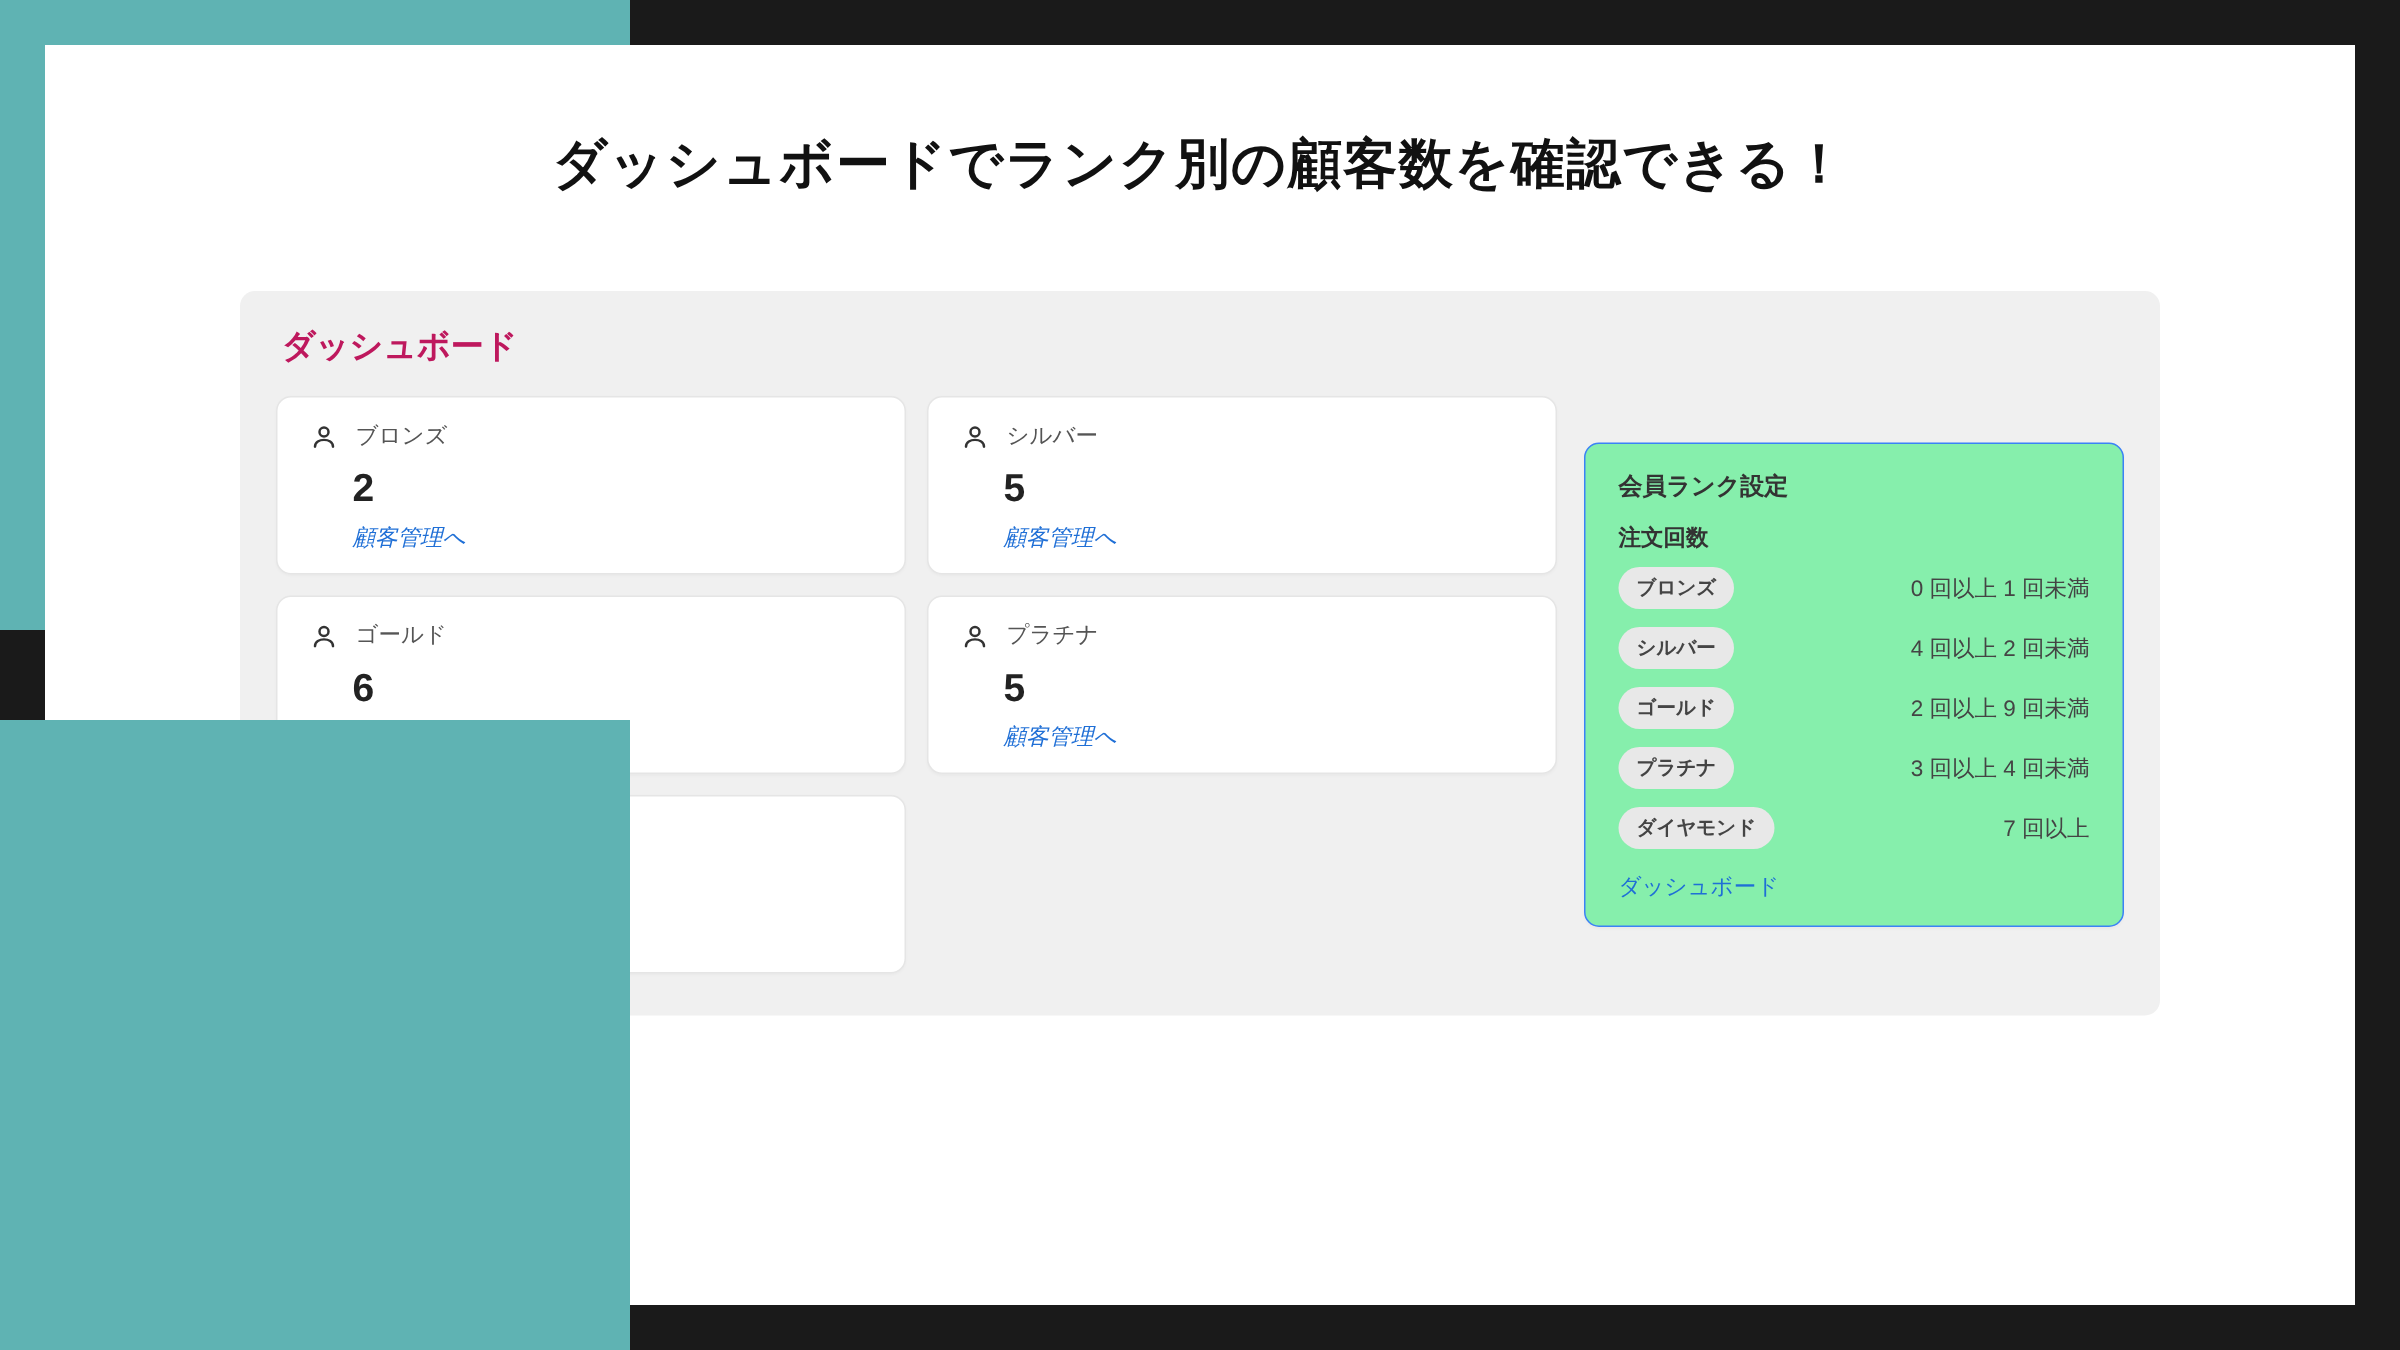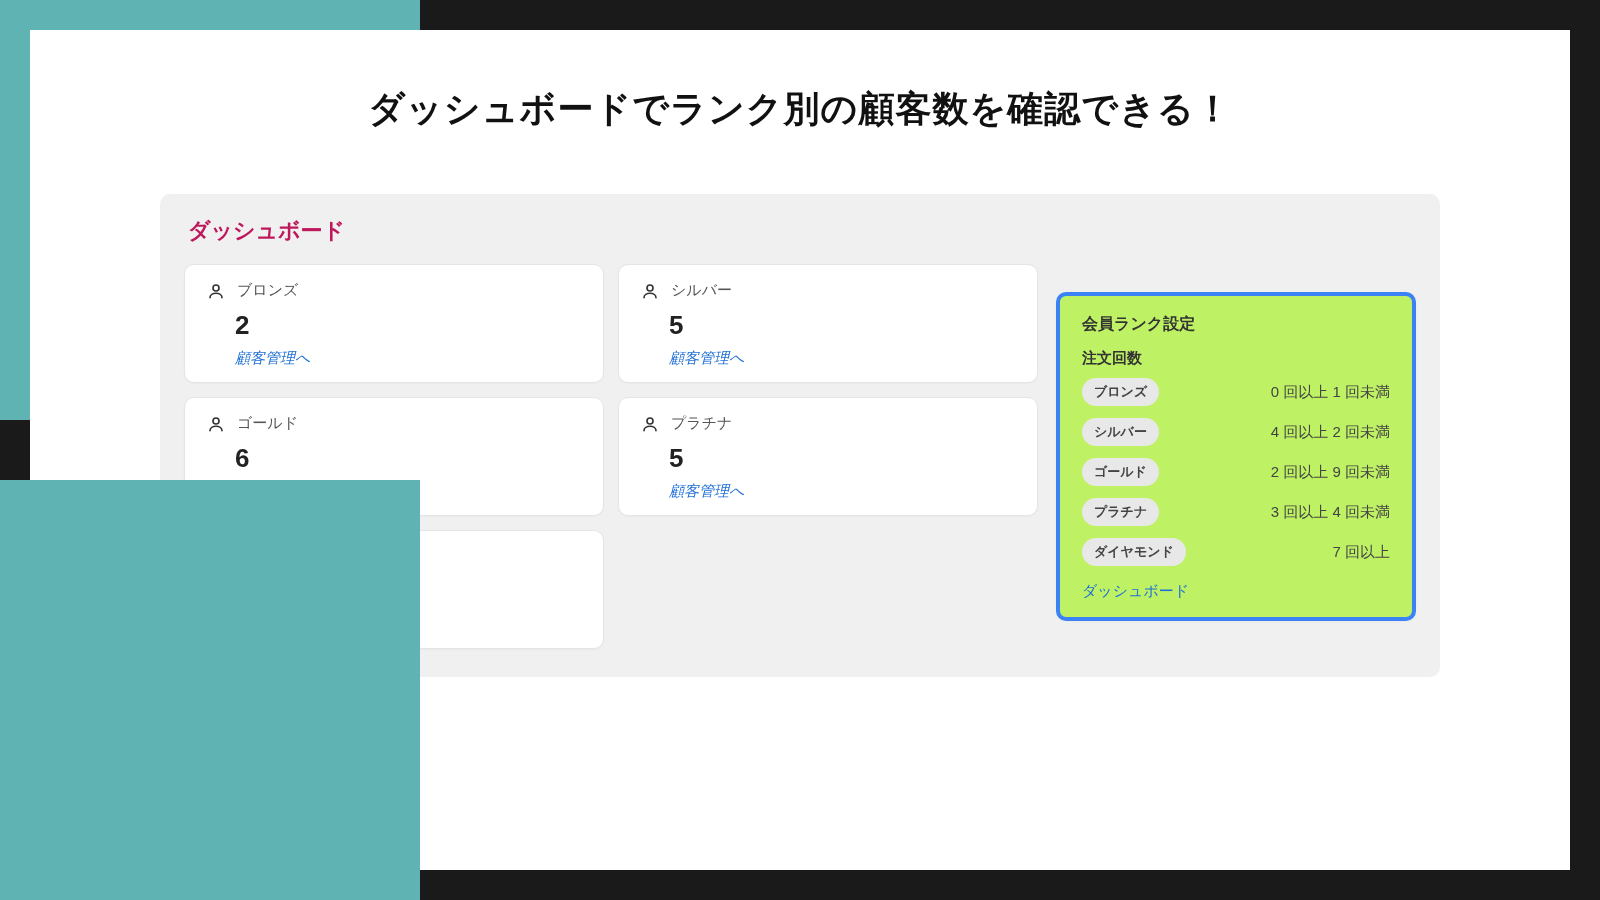--- a/index.html
+++ b/index.html
@@ -85,22 +85,22 @@
 .card-link {
   color: #1f6fd6;
   font-size: 15px;
   margin-left: 28px;
   cursor: pointer;
   font-style: italic;
 }
 
 .side-card {
   width: 360px;
-  background: #bef264;
-  border: 4px solid #3b82f6;
+  background: #86efac;
+  border: 1px solid #3b82f6;
   border-radius: 10px;
   padding: 18px 22px 16px 22px;
   box-shadow: 0 1px 2px rgba(0,0,0,0.03);
 }
 .side-title {
   font-size: 16px; font-weight: 700; color: #333; margin-bottom: 14px;
 }
 .side-sub {
   font-size: 15px; font-weight: 700; color: #333; margin-bottom: 10px;
 }

